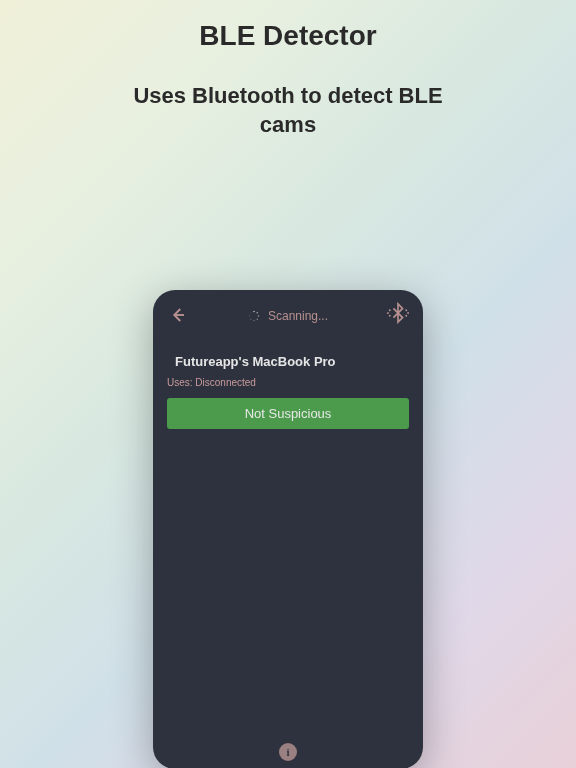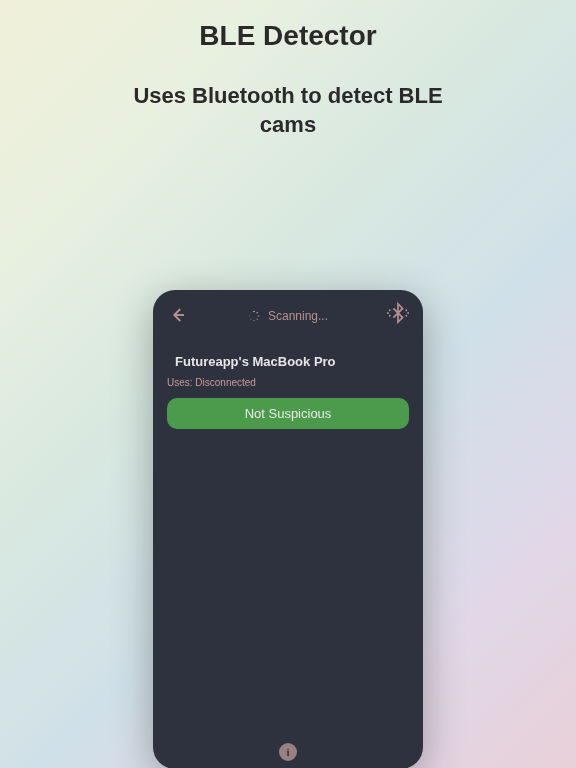--- a/index.html
+++ b/index.html
@@ -92,21 +92,21 @@
     }
     .device-state {
       color: #c99a9a;
       font-size: 10px;
       margin-bottom: 10px;
     }
     .status-button {
       background: #4c9a4c;
       color: #e8e8e8;
       border: none;
-      border-radius: 10px;
+      border-radius: 3px;
       padding: 8px 0;
       font-size: 13px;
       font-weight: 400;
       width: 100%;
       cursor: pointer;
       text-align: center;
     }
     .info-button {
       position: absolute;
       bottom: 8px;

